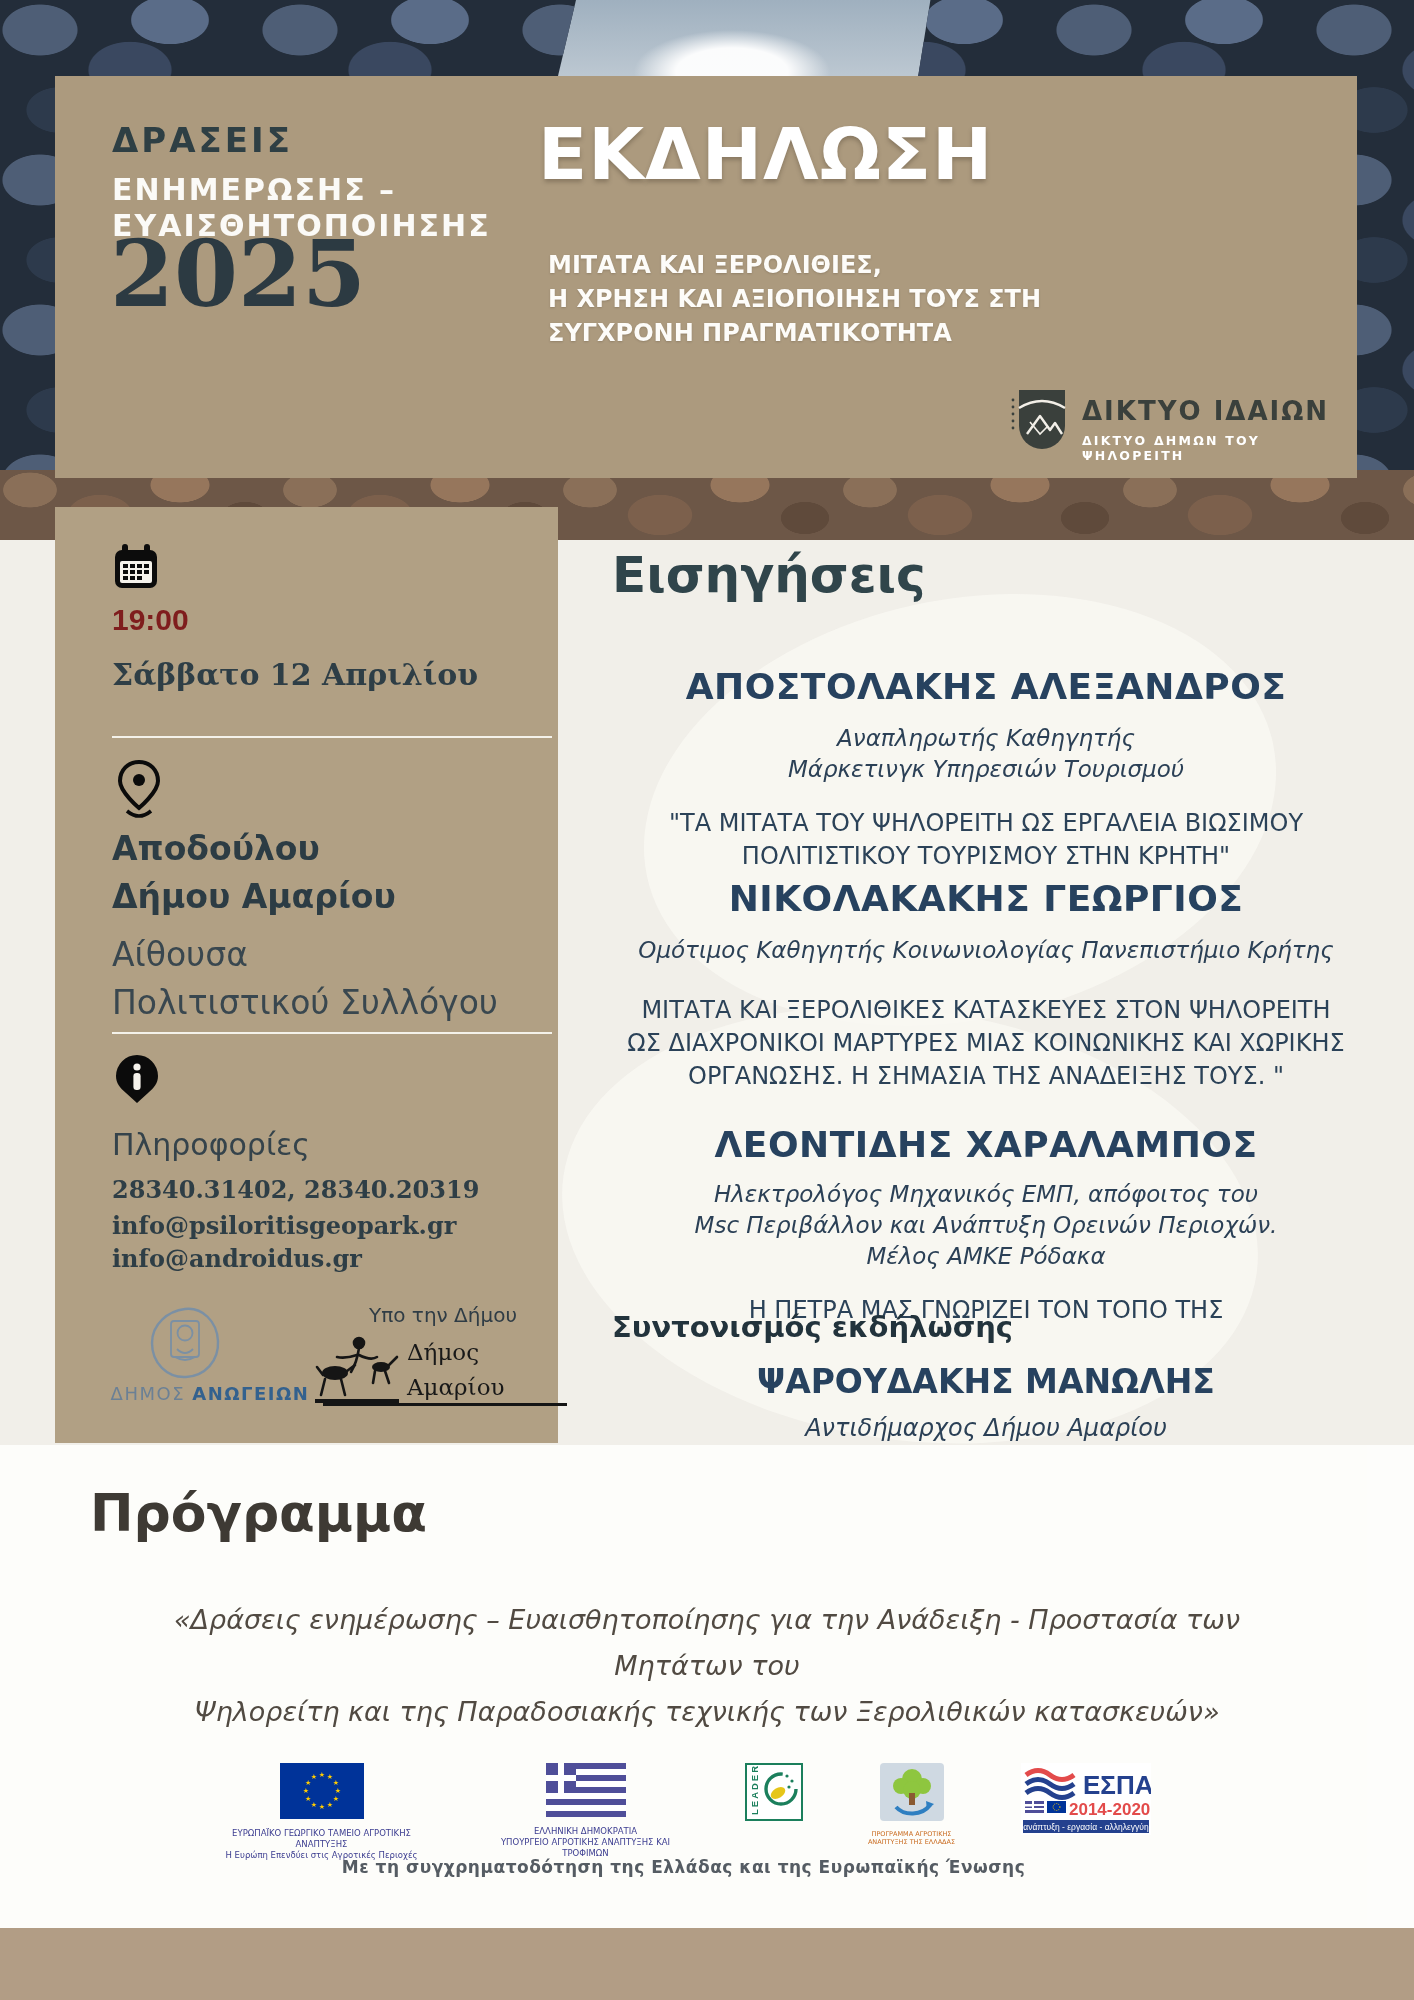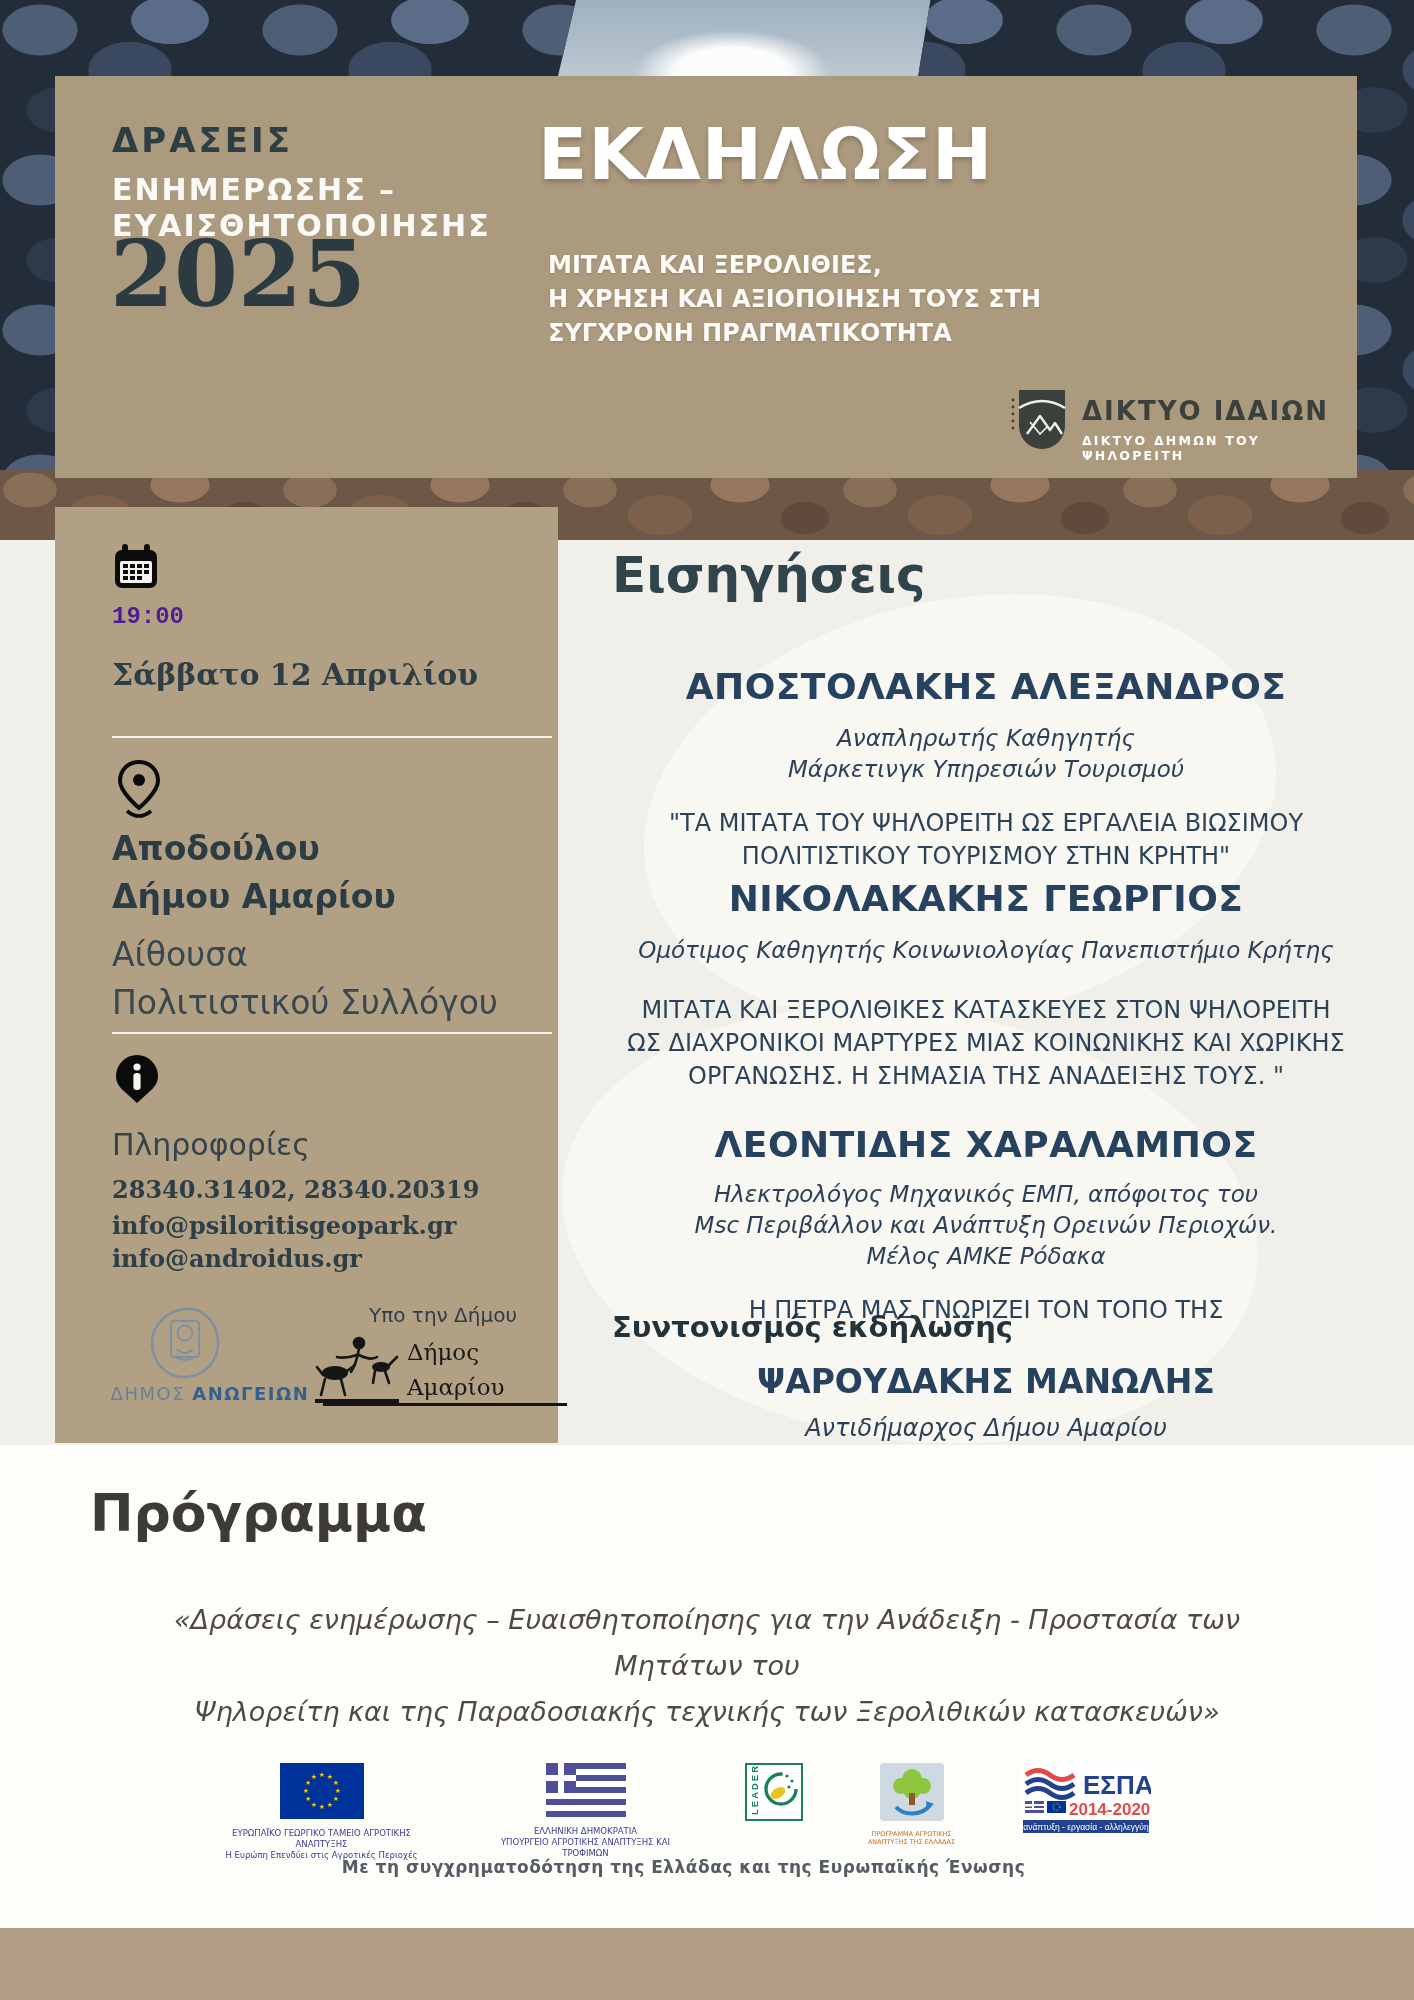--- a/index.html
+++ b/index.html
@@ -44,21 +44,21 @@
   .event-title{position:absolute;left:483px;top:36px;width:430px;text-align:center;font-size:72px;font-weight:bold;color:#ffffff;letter-spacing:1px;text-shadow:0 3px 4px rgba(70,58,42,.35);}
   .event-subtitle{position:absolute;left:493px;top:172px;font-size:24px;font-weight:bold;color:#fdfcf9;line-height:34px;white-space:pre-line;text-shadow:0 1px 2px rgba(70,58,42,.25);}
   .network{position:absolute;left:955px;top:312px;display:flex;gap:14px;align-items:flex-start;}
   .network-text{padding-top:8px;}
   .net-name{font-size:26px;font-weight:bold;letter-spacing:2px;color:#3a403c;}
   .net-tag{margin-top:7px;font-size:12.5px;font-weight:bold;letter-spacing:2.2px;color:#ffffff;}
 
   
   .sidebar{position:absolute;left:55px;top:507px;width:503px;height:936px;background:#b1a084;z-index:3;}
   .sep{position:absolute;left:57px;right:6px;height:2px;background:rgba(250,248,243,.92);}
-  .side-time{position:absolute;left:57px;top:96px;font-family:Liberation Mono, monospace;font-size:24px;font-weight:bold;color:#4c1d95;}
+  .side-time{position:absolute;left:57px;top:96px;font-family:Liberation Sans, sans-serif;font-size:30px;font-weight:bold;color:#7f1d1d;}
   .side-date{position:absolute;left:57px;top:150px;font-family:"DejaVu Serif",serif;font-size:30px;font-weight:bold;color:#2e3e46;}
   .side-loc{position:absolute;left:57px;top:318px;font-size:33px;font-weight:bold;color:#2c3c44;line-height:48px;white-space:pre-line;}
   .side-venue{position:absolute;left:57px;top:424px;font-size:33px;color:#39474f;line-height:48px;white-space:pre-line;}
   .side-infolabel{position:absolute;left:57px;top:620px;font-size:30px;color:#35434b;}
   .side-phones{position:absolute;left:57px;top:668px;font-family:"DejaVu Serif",serif;font-size:24px;font-weight:bold;color:#2e3e46;}
   .side-emails{position:absolute;left:57px;top:702px;font-family:"DejaVu Serif",serif;font-size:24px;font-weight:bold;color:#2e3e46;line-height:33px;white-space:pre-line;}
   .anogeia{position:absolute;left:92px;top:798px;}
   .anogeia-label{position:absolute;left:30px;top:876px;width:250px;text-align:center;font-size:18px;letter-spacing:1.5px;}
   .anogeia-label .w1{color:#6b8095;}
   .anogeia-label .w2{color:#33618e;font-weight:bold;}

